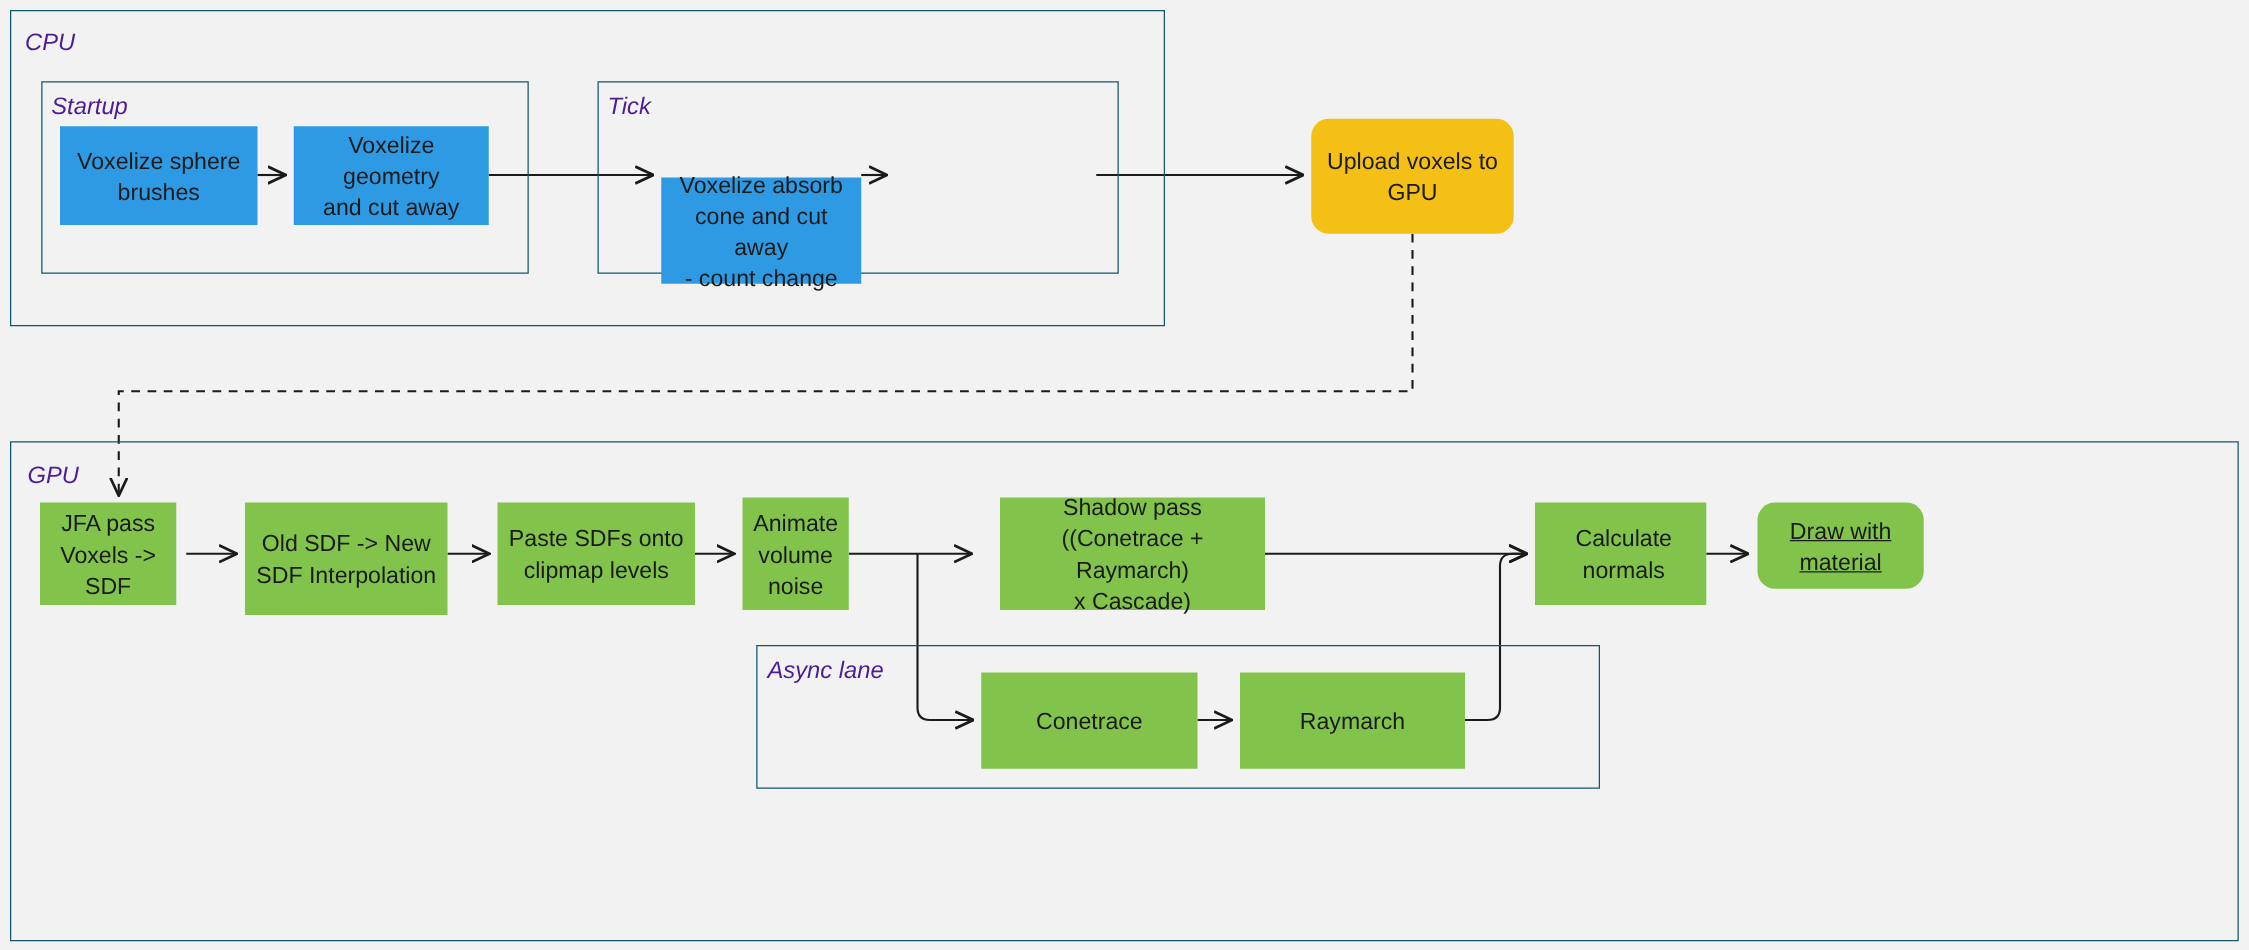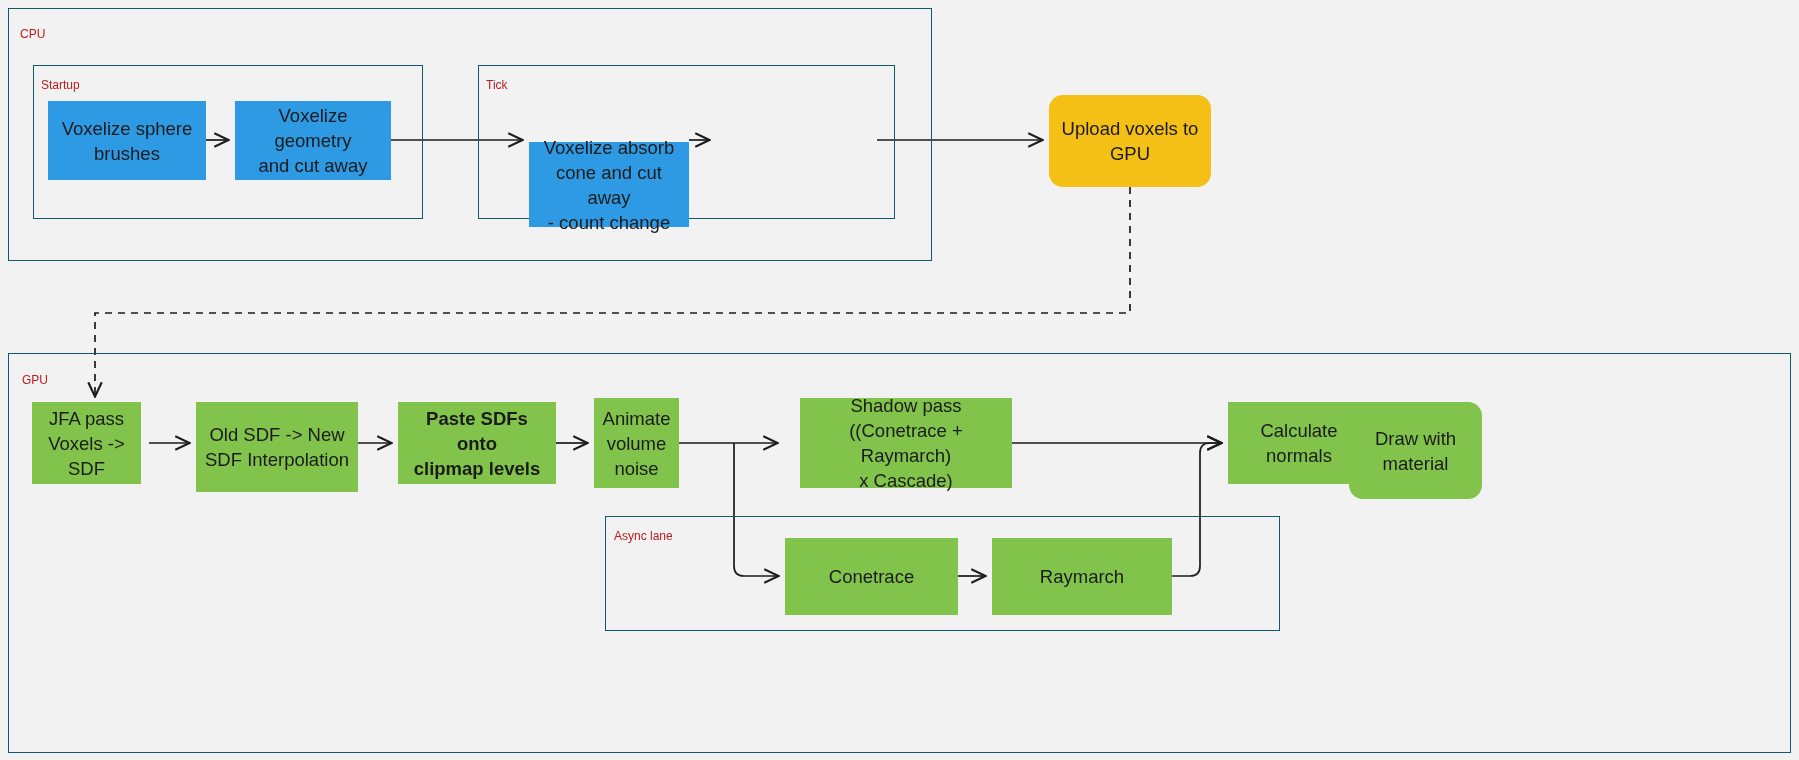--- a/index.html
+++ b/index.html
@@ -26,24 +26,25 @@
     pointer-events: none;
   }
   .group {
     position: absolute;
     border: 1.6px solid #10586b;
     background: transparent;
     box-sizing: border-box;
   }
   .group-label {
     position: absolute;
-    color: #b91c1c;
-    font-size: 12px;
+    color: #4c1d95;
+    font-size: 19px;
     line-height: 19px;
     white-space: nowrap;
+    font-style: italic;
   }
   .node {
     position: absolute;
     box-sizing: border-box;
     display: flex;
     align-items: center;
     justify-content: center;
     text-align: center;
     color: #1b1b1b;
     font-size: 18.5px;
@@ -113,29 +114,29 @@
   <div class="node blue" style="left:529px; top:98px; width:160px; height:85px;margin-top:44px;">Voxelize absorb
 cone and cut away
 - count change</div>
   <div class="node yellow rounded" style="left:1049px; top:95px; width:162px; height:92px;">Upload voxels to
 GPU</div>
 
   <div class="node green" style="left:32px; top:402px; width:109px; height:82px;">JFA pass
 Voxels -&gt; SDF</div>
   <div class="node green" style="left:196px; top:402px; width:162px; height:90px;">Old SDF -&gt; New
 SDF Interpolation</div>
-  <div class="node green" style="left:398px; top:402px; width:158px; height:82px;font-weight:bold;">Paste SDFs onto
+  <div class="node green" style="left:398px; top:402px; width:158px; height:82px;">Paste SDFs onto
 clipmap levels</div>
   <div class="node green" style="left:594px; top:398px; width:85px; height:90px;">Animate
 volume
 noise</div>
   <div class="node green" style="left:784px; top:398px; width:212px; height:90px;margin-left:16px;">Shadow pass
 ((Conetrace + Raymarch)
 x Cascade)</div>
   <div class="node green" style="left:1228px; top:402px; width:137px; height:82px;padding-left:11px;">Calculate
 normals</div>
-  <div class="node green rounded" style="left:1349px; top:402px; width:133px; height:97px;">Draw with
+  <div class="node green rounded" style="left:1406px; top:402px; width:133px; height:69px;text-decoration:underline;">Draw with
 material</div>
 
   <div class="node green" style="left:785px; top:538px; width:173px; height:77px;">Conetrace</div>
   <div class="node green" style="left:992px; top:538px; width:180px; height:77px;">Raymarch</div>
 
 </div>
 
 </body></html>

